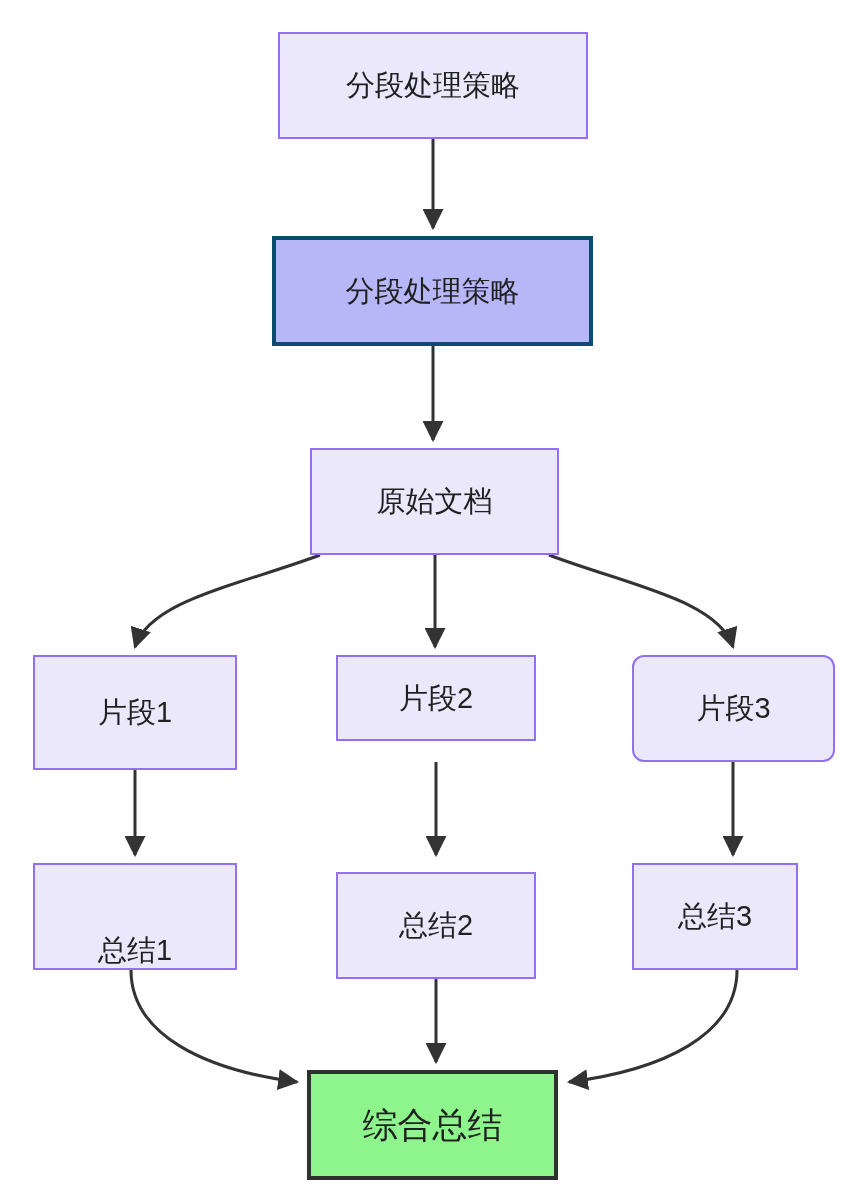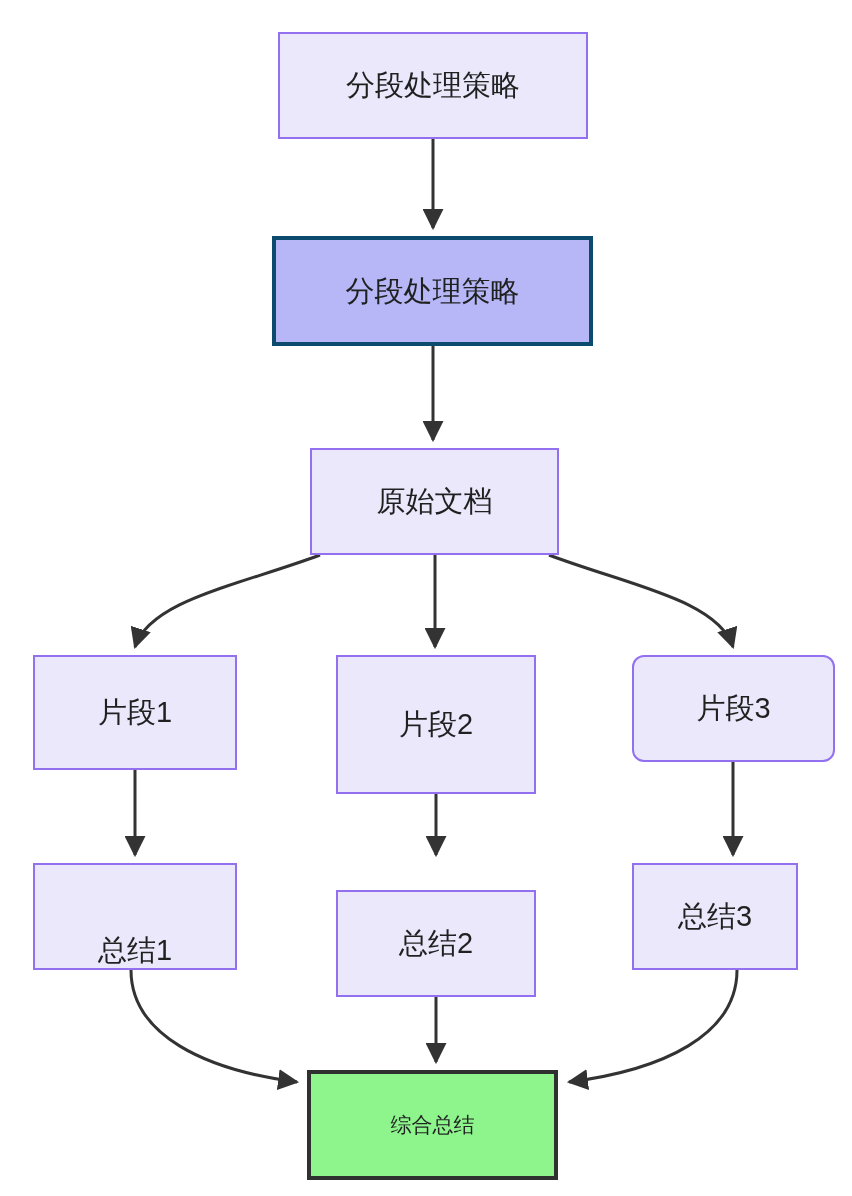--- a/index.html
+++ b/index.html
@@ -42,31 +42,31 @@
     font-size: 29px;
   }
   .node-highlight {
     background: #b7b7f7;
     border: 4px solid #0c4a6e;
     font-size: 29px;
   }
   .node-final {
     background: #8ef58d;
     border: 4px solid #2f3131;
-    font-size: 21px;
+    font-size: 35px;
   }
   
   .n-start   { left: 278px; top: 32px;   width: 310px; height: 107px; }
   .n-strategy{ left: 272px; top: 236px;  width: 321px; height: 110px; }
   .n-source  { left: 310px; top: 448px;  width: 249px; height: 107px; }
   .n-frag1   { left: 33px;  top: 655px;  width: 204px; height: 115px; }
-  .n-frag2   { left: 336px; top: 655px;  width: 200px; height: 139px; }
+  .n-frag2   { left: 336px; top: 655px;  width: 200px; height: 86px; }
   .n-frag3   { left: 632px; top: 655px;  width: 203px; height: 107px; border-radius: 12px; }
   .n-sum1    { left: 33px;  top: 863px;  width: 204px; height: 107px; align-items: flex-end; }
-  .n-sum2    { left: 336px; top: 890px;  width: 200px; height: 107px; }
+  .n-sum2    { left: 336px; top: 872px;  width: 200px; height: 107px; }
   .n-sum3    { left: 632px; top: 863px;  width: 166px; height: 107px; }
   .n-final   { left: 307px; top: 1070px; width: 251px; height: 110px; }
 </style>
 </head>
 <body>
 
 <div id="canvas">
 
   <svg id="edges" viewBox="0 0 852 1196" width="852" height="1196" xmlns="http://www.w3.org/2000/svg">
     <defs>

